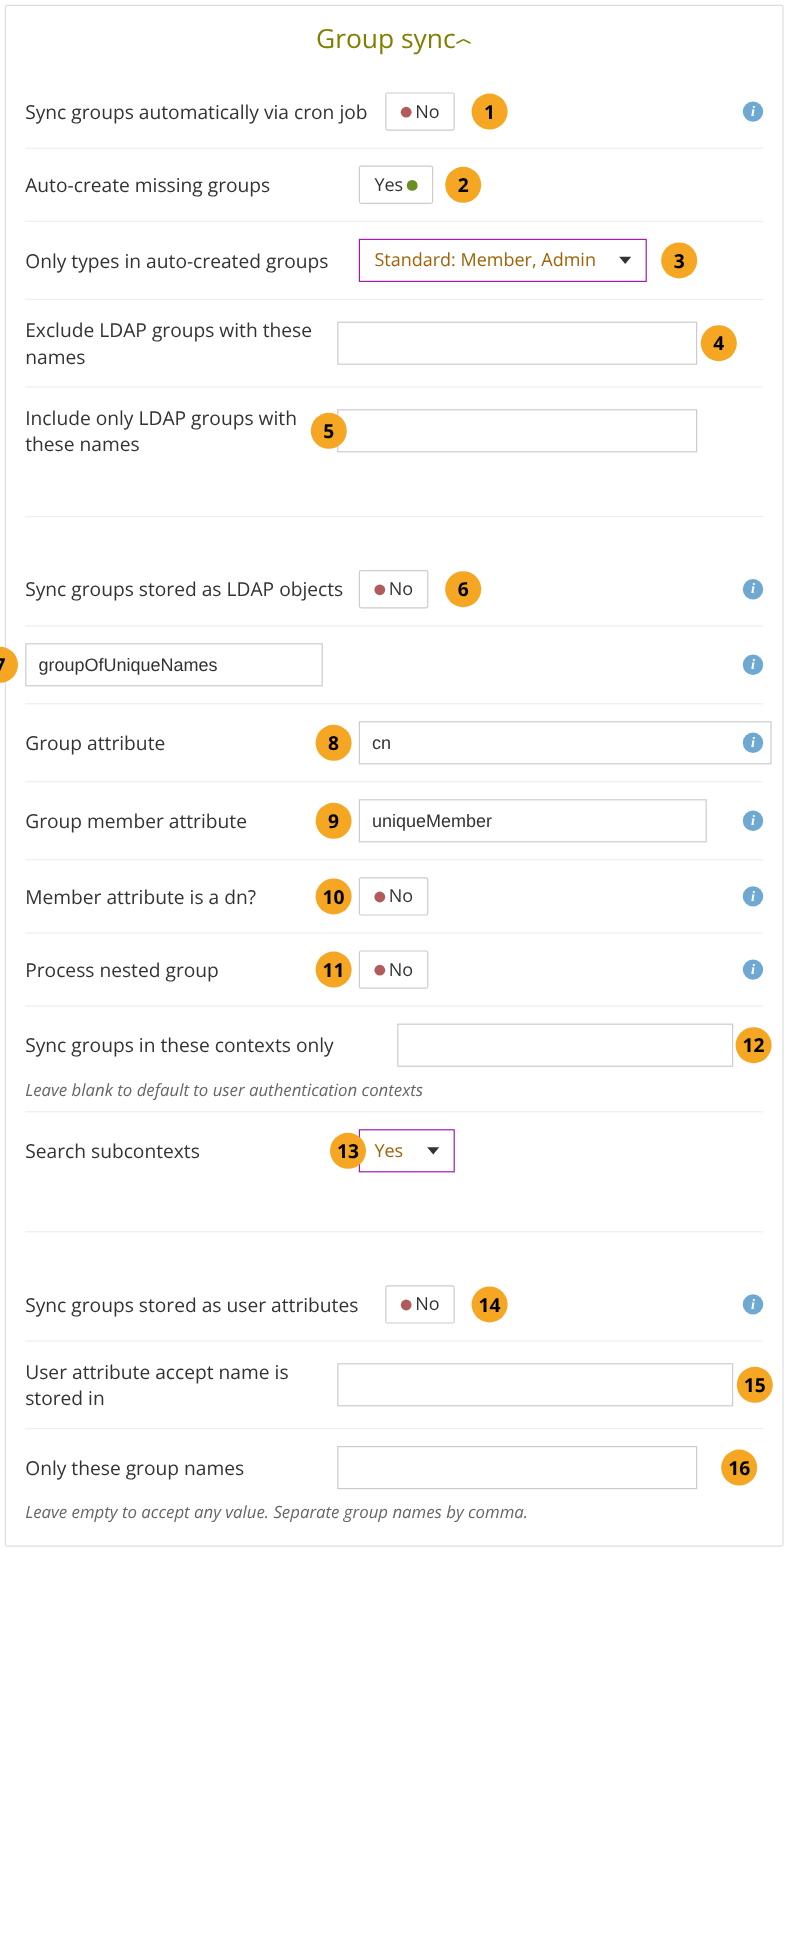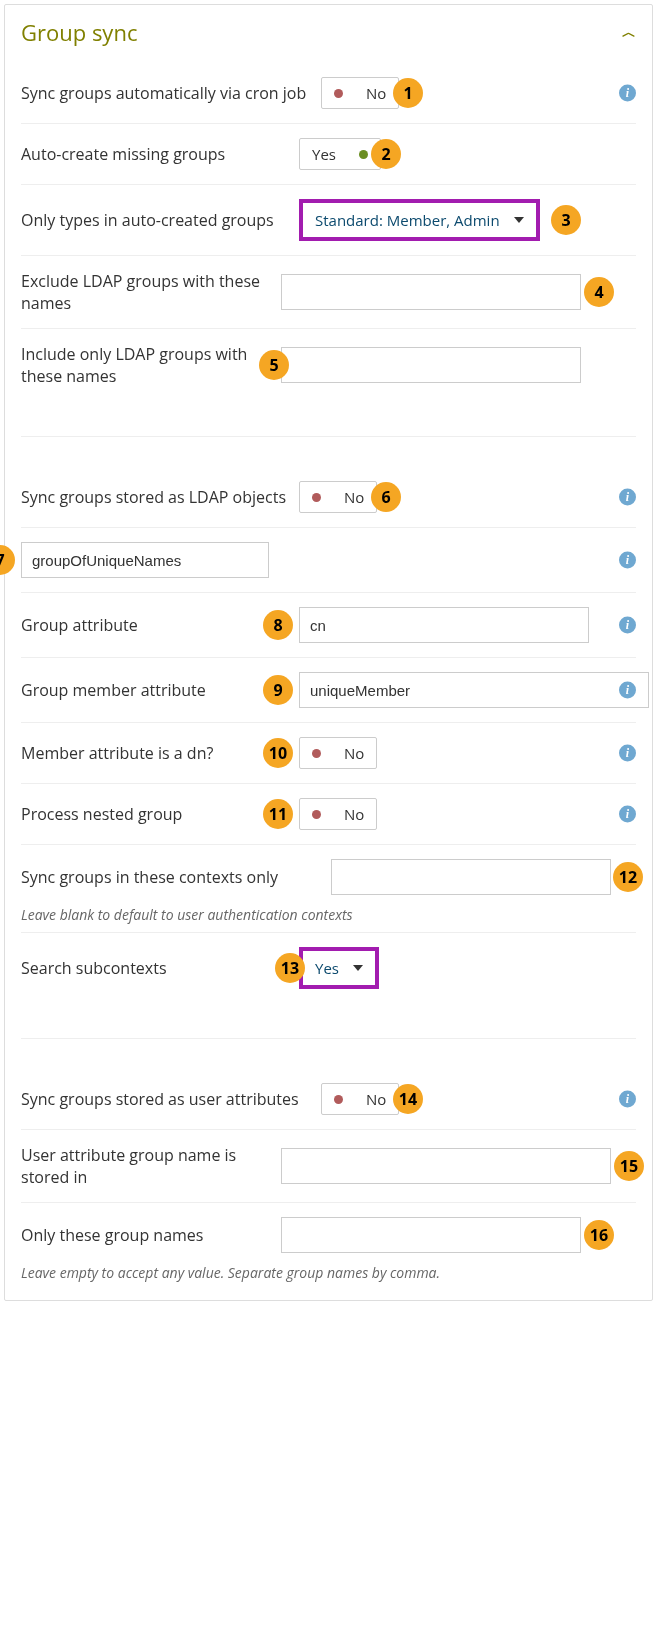--- a/index.html
+++ b/index.html
@@ -11,21 +11,21 @@
     padding: 4px;
     width: 657px;
   }
   .panel {
     border: 1px solid #ddd;
     border-radius: 2px;
     background: #fff;
   }
   .panel-header {
     display: flex;
-    justify-content: space-between;
+    justify-content: center;
     align-items: center;
     padding: 12px 16px;
     cursor: pointer;
   }
   .panel-title {
     font-size: 22px;
     font-weight: 400;
     color: #808000;
   }
   .chevron-up { color: #808000; font-size: 14px; font-weight: bold; }
@@ -53,44 +53,44 @@
     font-style: italic;
     font-size: 14px;
     color: #666;
     padding-top: 10px;
   }
   .toggle-box {
     border: 1px solid #ccc;
     padding: 5px 12px;
     display: inline-flex;
     align-items: center;
-    gap: 23px;
+    gap: 3px;
     background: #fff;
     cursor: pointer;
     border-radius: 2px;
     font-size: 15px;
     color: #333;
   }
   .dot {
     width: 9px; height: 9px; border-radius: 50%;
     display: inline-block;
   }
   .dot.red { background: #b15b5b; }
   .dot.green { background: #6b8e23; }
   .select-box {
-    border: 4px solid #a21caf;
+    border: 1px solid #a21caf;
     padding: 7px 12px;
     display: inline-flex;
     align-items: center;
     gap: 14px;
     background: #fff;
     cursor: pointer;
     min-width: 80px;
     font-size: 15px;
-    color: #0c4a6e;
+    color: #a16207;
     justify-content: space-between;
   }
   .select-box.wide { min-width: 240px; }
   .caret-down {
     width: 0; height: 0;
     border-left: 5px solid transparent;
     border-right: 5px solid transparent;
     border-top: 6px solid #333;
   }
   .text-input {
@@ -216,30 +216,30 @@
         <span class="badge" style="left:-36px;">7</span>
         <input class="text-input" style="width: 248px;" type="text" value="groupOfUniqueNames">
       </div>
       <span class="info-icon">i</span>
     </div>
 
     <div class="field-row">
       <div class="field-label" style="flex:0 0 278px">Group attribute</div>
       <div class="controls">
         <span class="badge" style="left:-36px;">8</span>
-        <input class="text-input" style="width: 290px;" type="text" value="cn">
+        <input class="text-input" style="width: 344px;" type="text" value="cn">
       </div>
       <span class="info-icon">i</span>
     </div>
 
     <div class="field-row">
       <div class="field-label" style="flex:0 0 278px">Group member attribute</div>
       <div class="controls">
         <span class="badge" style="left:-36px;">9</span>
-        <input class="text-input" style="width: 350px;" type="text" value="uniqueMember">
+        <input class="text-input" style="width: 290px;" type="text" value="uniqueMember">
       </div>
       <span class="info-icon">i</span>
     </div>
 
     <div class="field-row">
       <div class="field-label" style="flex:0 0 278px">Member attribute is a dn?</div>
       <div class="controls">
         <span class="badge" style="left:-36px;">10</span>
         <div class="toggle-box">
           <span class="dot red"></span>
@@ -290,30 +290,30 @@
         <div class="toggle-box">
           <span class="dot red"></span>
           <span>No</span>
         </div>
         <span class="badge" style="left:72px;">14</span>
       </div>
       <span class="info-icon">i</span>
     </div>
 
     <div class="field-row">
-      <div class="field-label">User attribute group name is stored in</div>
+      <div class="field-label">User attribute accept name is stored in</div>
       <div class="controls">
         <input class="text-input" style="width: 330px;" type="text" value="">
         <span class="badge" style="left:333px;">15</span>
       </div>
     </div>
 
     <div class="field-row with-hint no-border">
       <div class="field-label">Only these group names</div>
       <div class="controls">
         <input class="text-input" style="width: 300px;" type="text" value="">
-        <span class="badge" style="left:303px;">16</span>
+        <span class="badge" style="left:320px;">16</span>
       </div>
       <div class="hint">Leave empty to accept any value. Separate group names by comma.</div>
     </div>
 
   </div>
 </div>
 
 </body></html>

